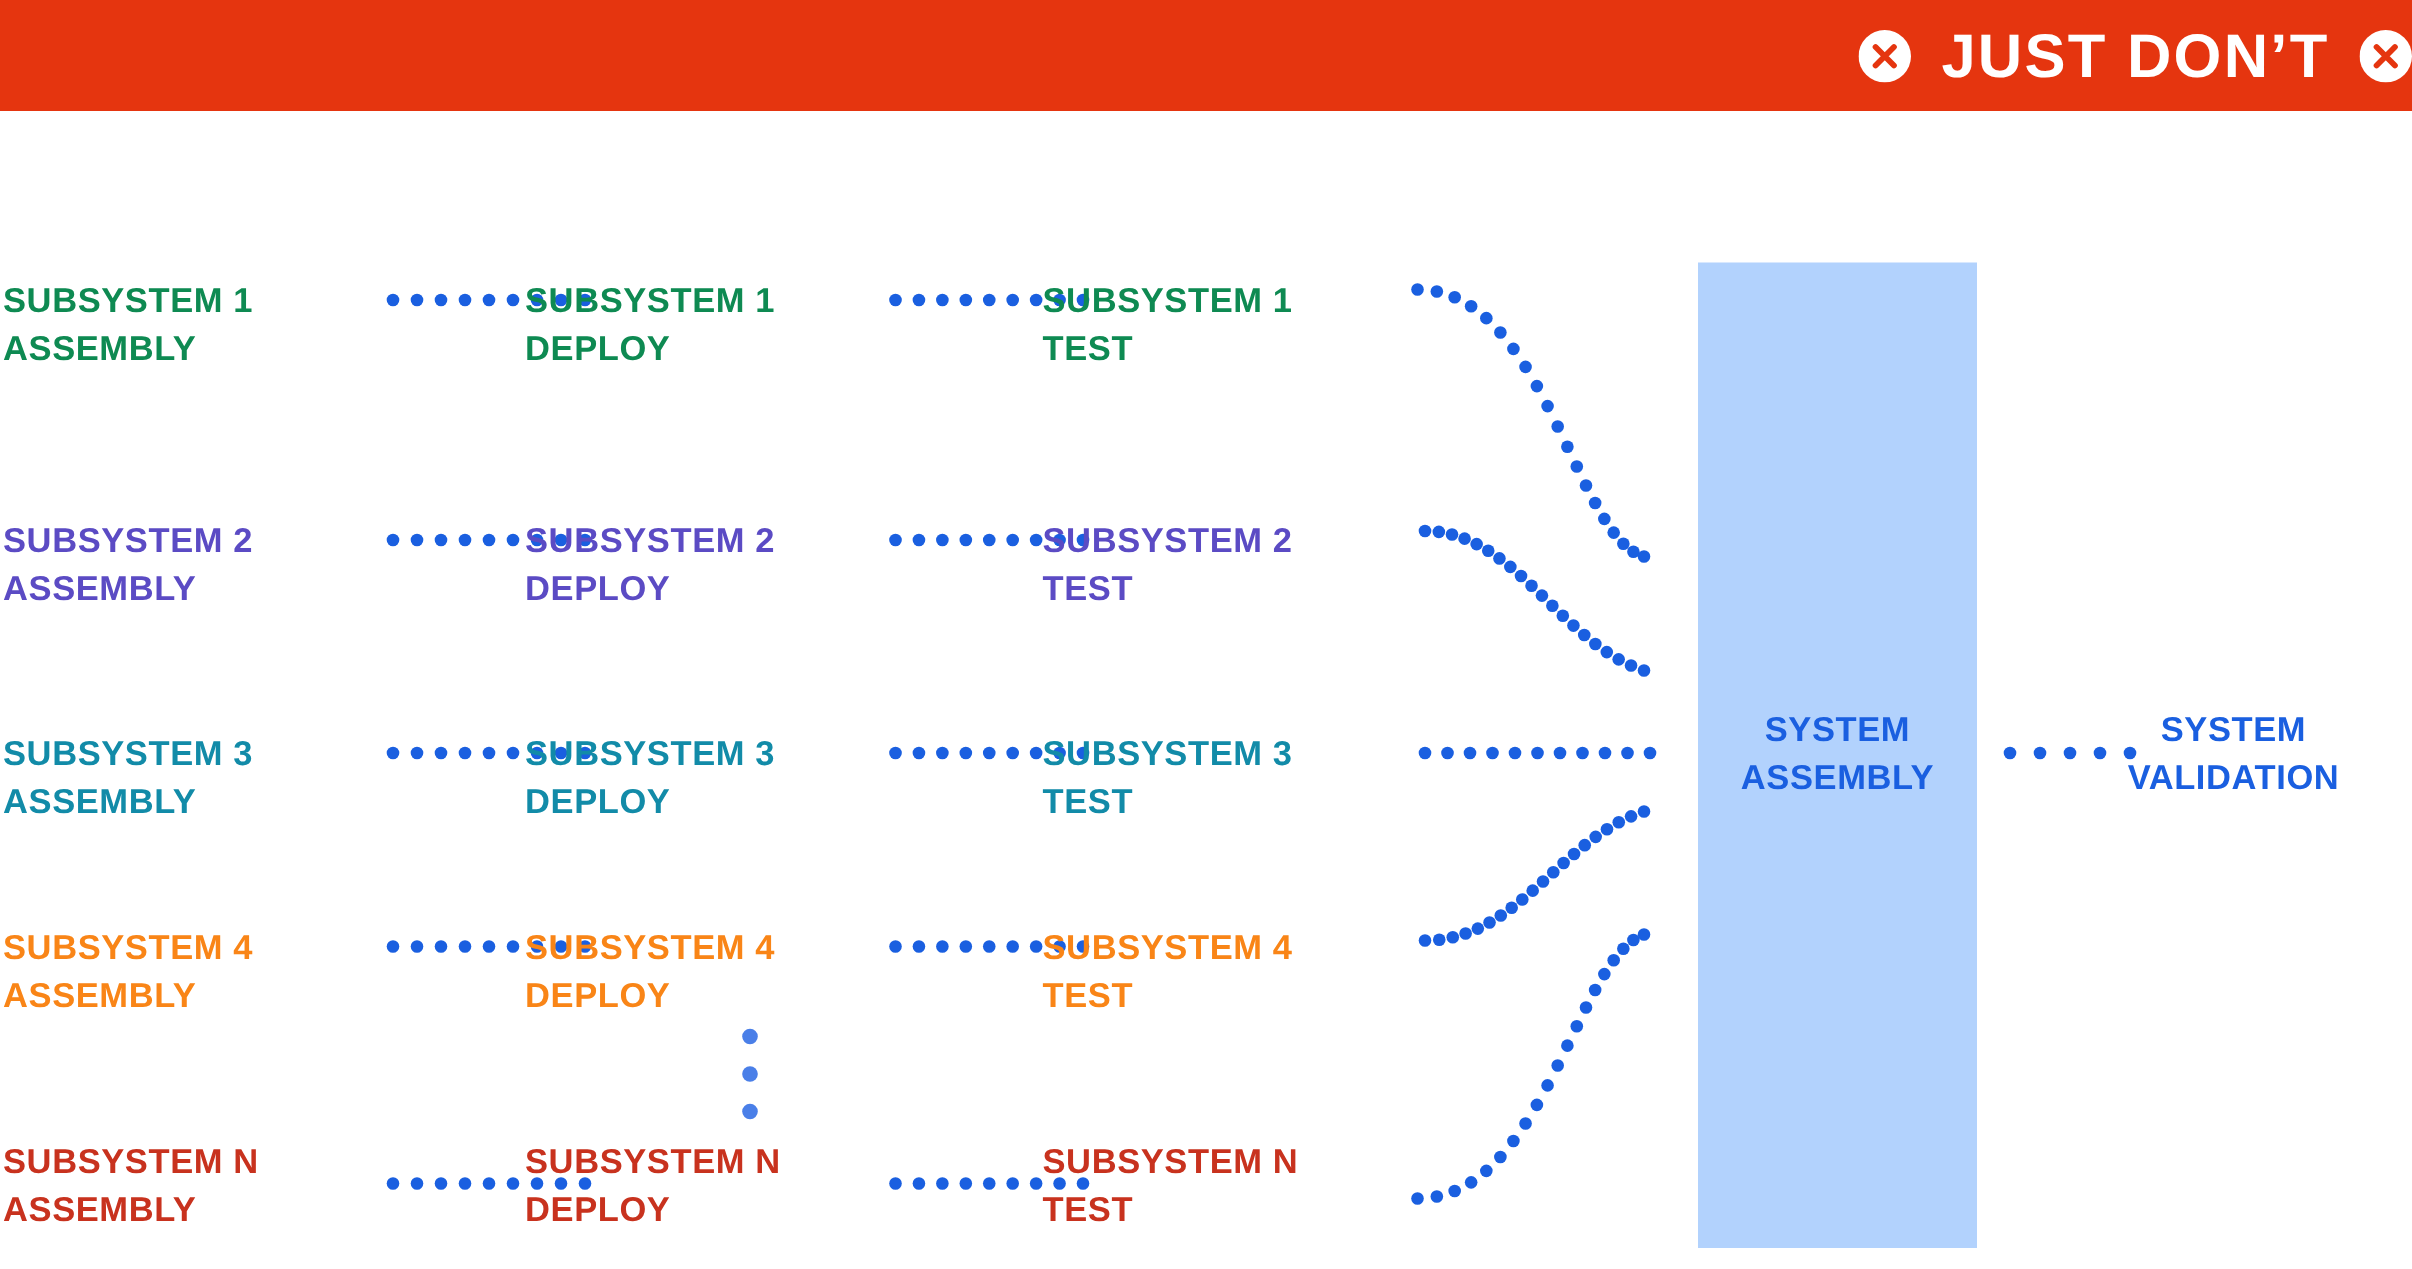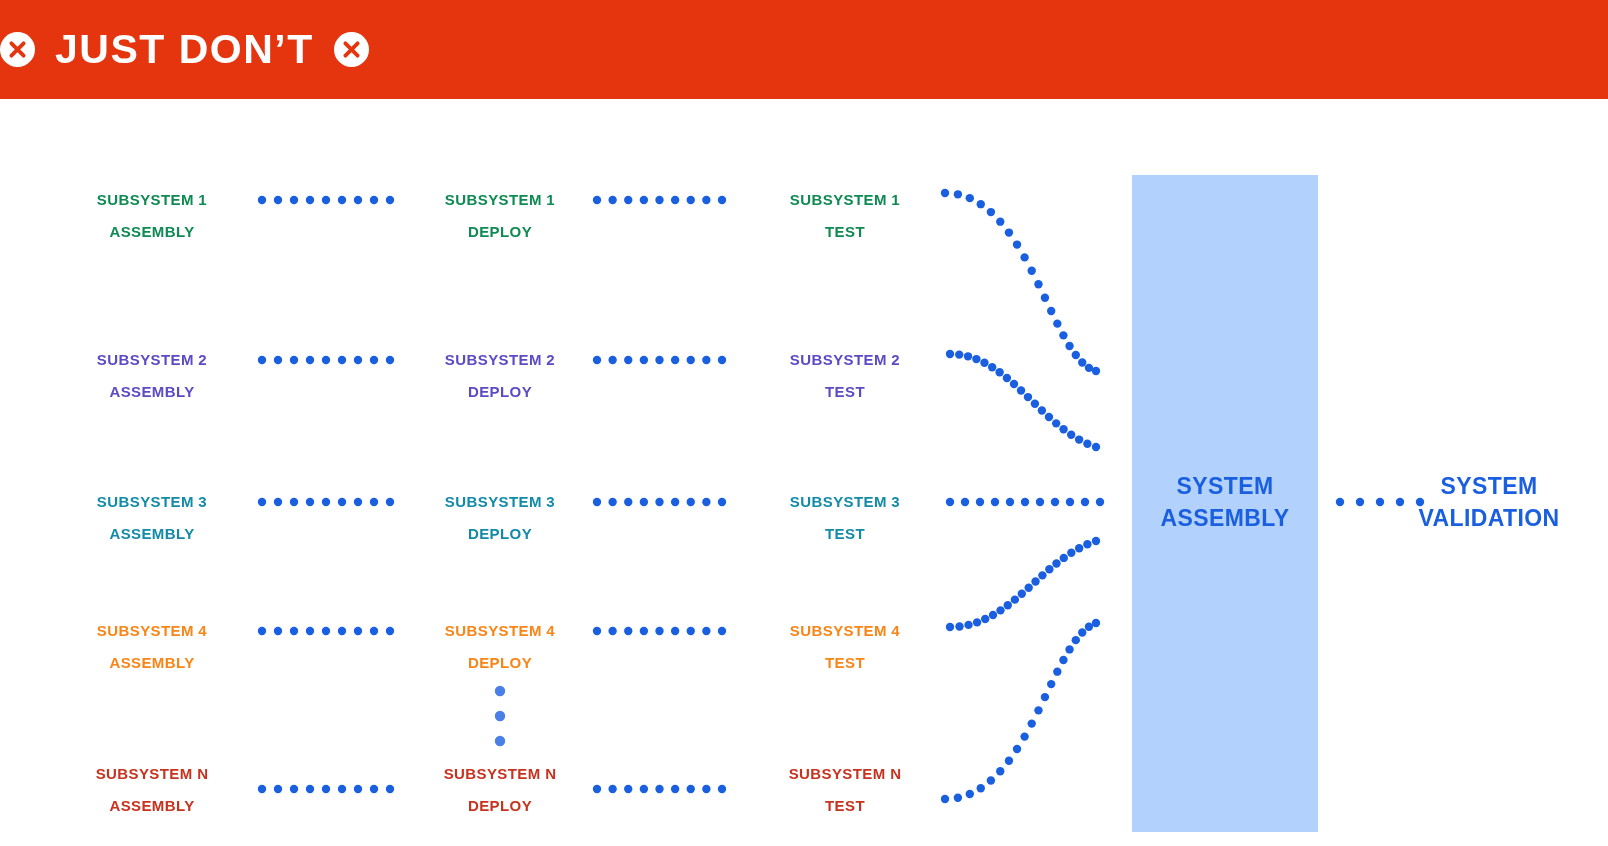--- a/index.html
+++ b/index.html
@@ -13,25 +13,25 @@
     overflow: hidden;
     font-family: "Liberation Sans", sans-serif;
     position: relative;
   }
 
   
   #banner {
     position: absolute;
     left: 0; top: 0;
     width: 1608px;
-    height: 99px;
+    height: 74px;
     background: #e5350f;
     display: flex;
     align-items: center;
-    justify-content: flex-start;
+    justify-content: flex-end;
     gap: 20px;
   }
   #banner .banner-title {
     color: #ffffff;
     font-size: 41px;
     font-weight: bold;
     letter-spacing: 1.5px;
     line-height: 1;
     white-space: nowrap;
   }
@@ -52,25 +52,25 @@
   #connector-layer {
     position: absolute;
     left: 0; top: 0;
     width: 1608px;
     height: 747px;
     pointer-events: none;
   }
 
   .node-label {
     position: absolute;
-    font-size: 15px;
+    font-size: 23px;
     font-weight: bold;
     line-height: 32px;
     letter-spacing: 0.4px;
-    text-align: center;
+    text-align: left;
     white-space: pre-line;
     transform: translate(-50%, 0);
   }
 
   
   #system-assembly-block {
     position: absolute;
     left: 1132px;
     top: 76px;
     width: 186px;

